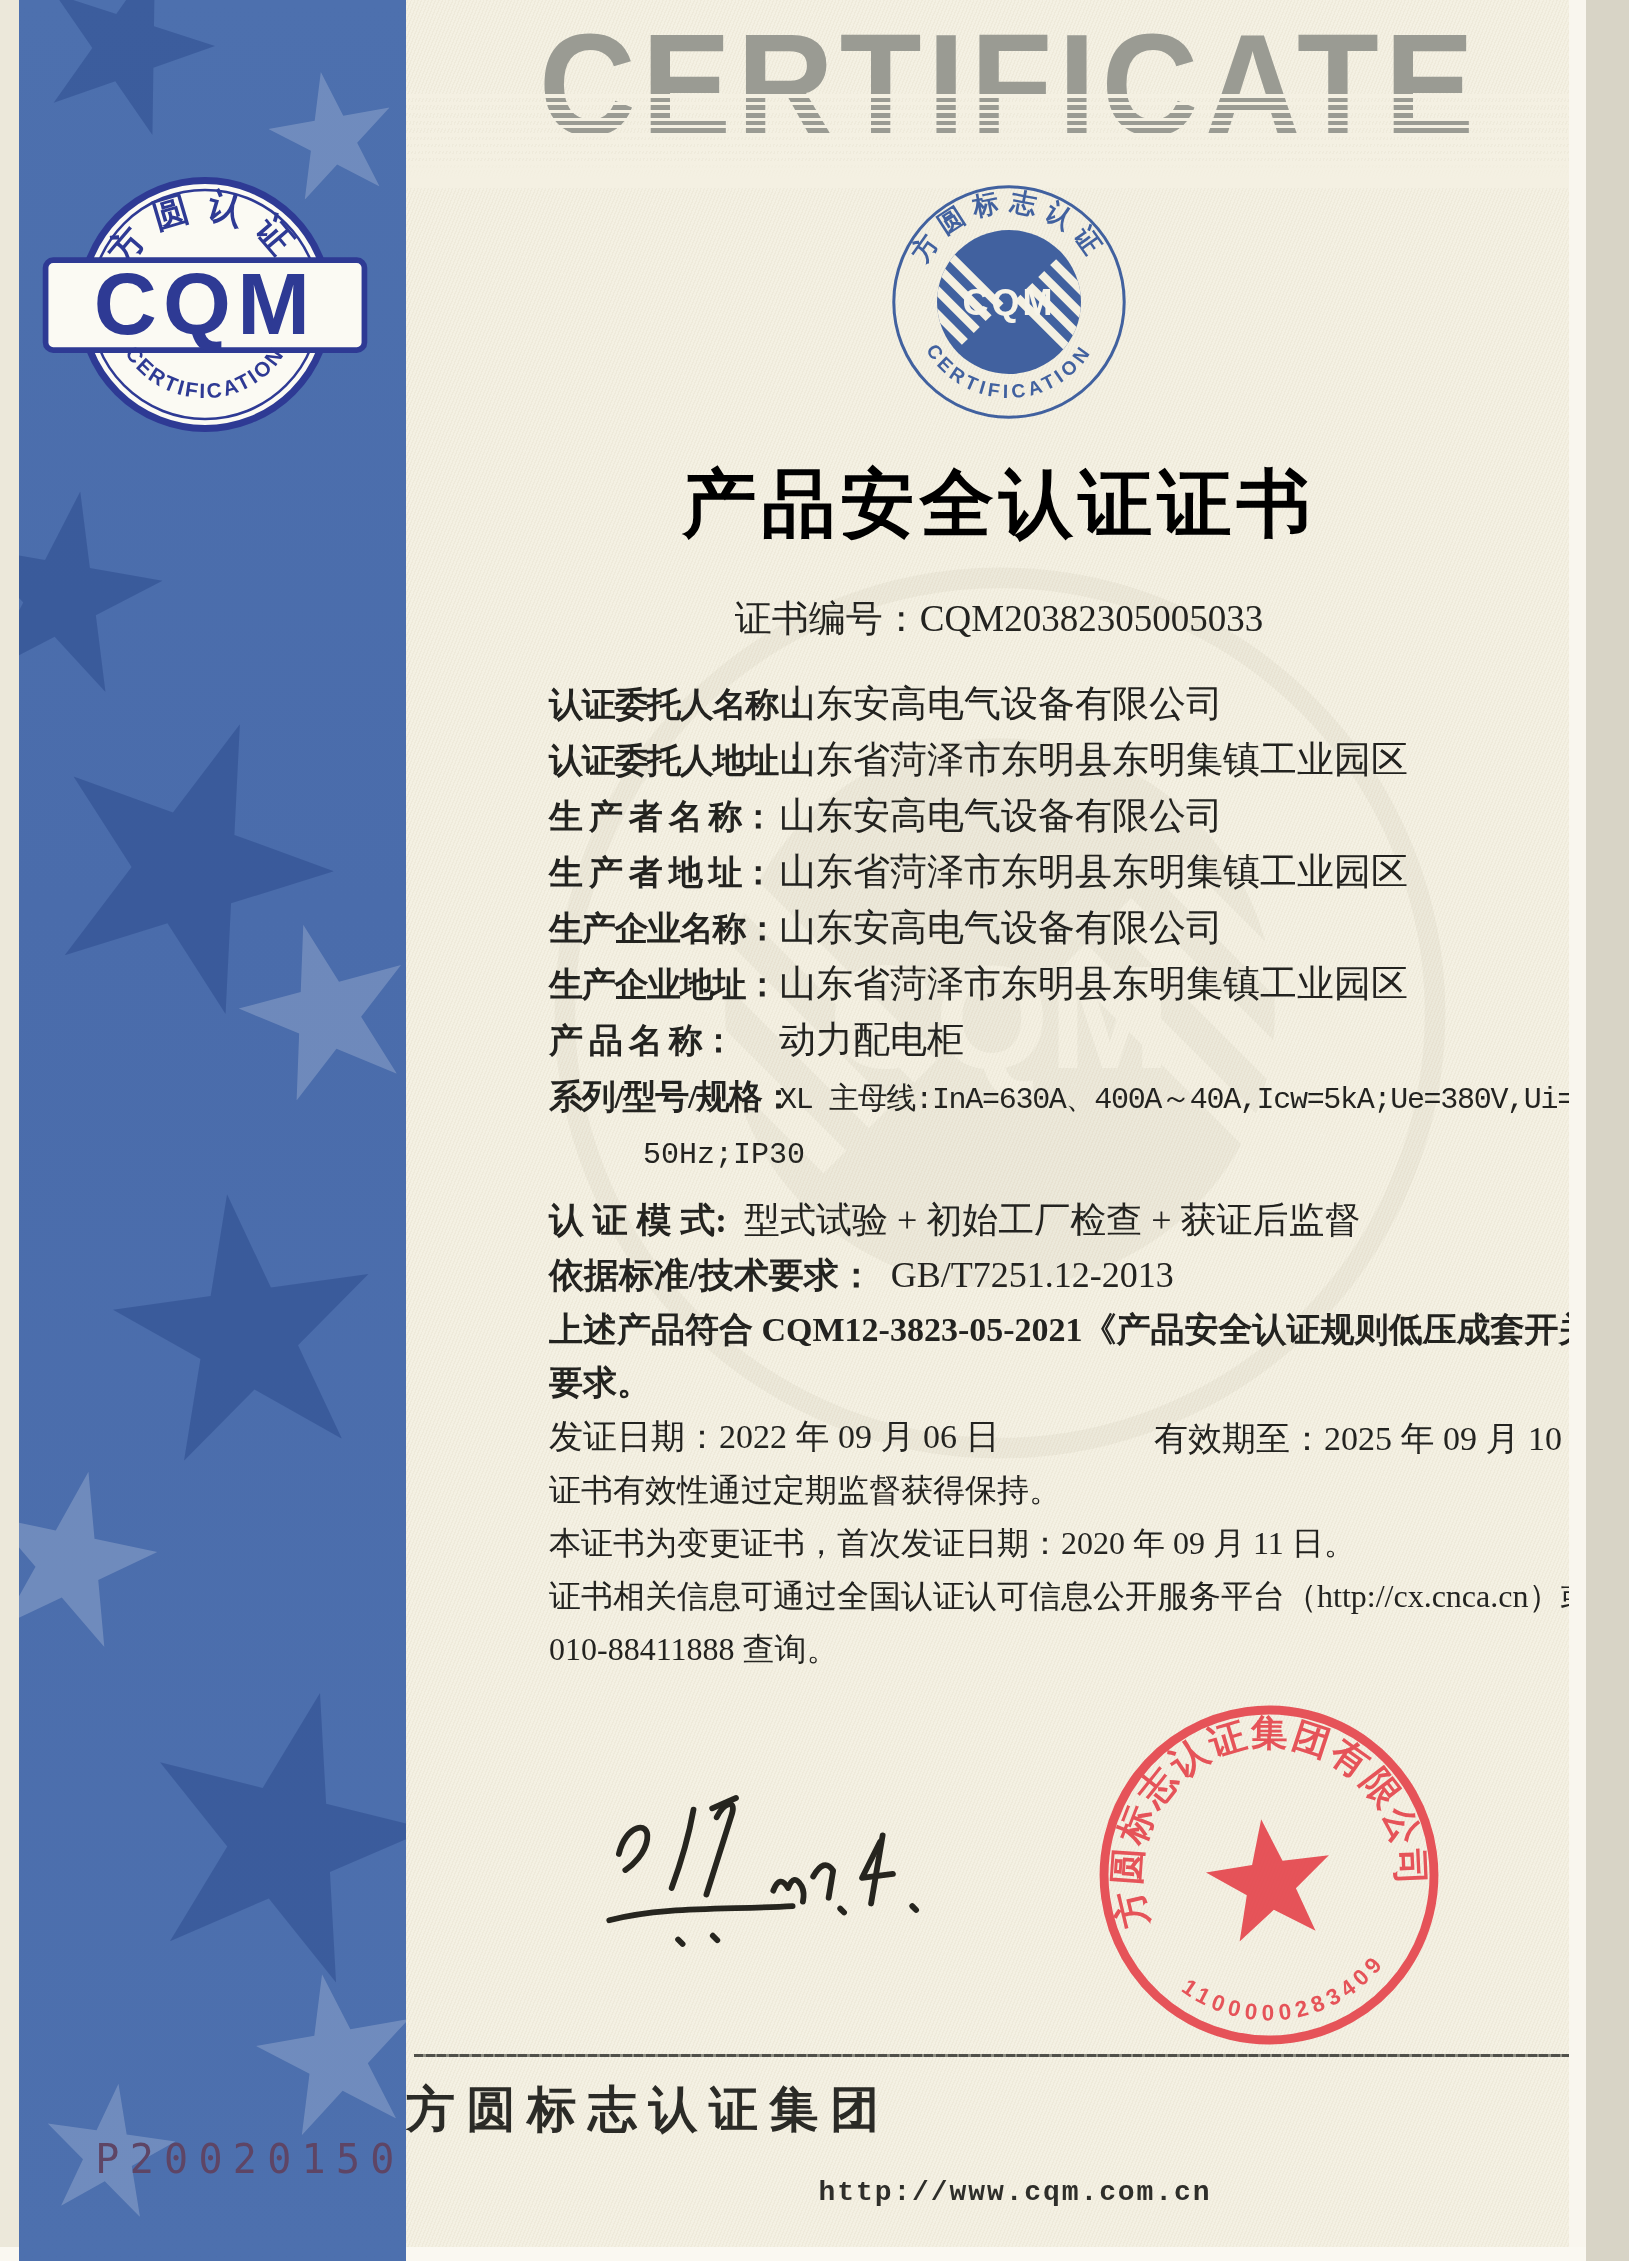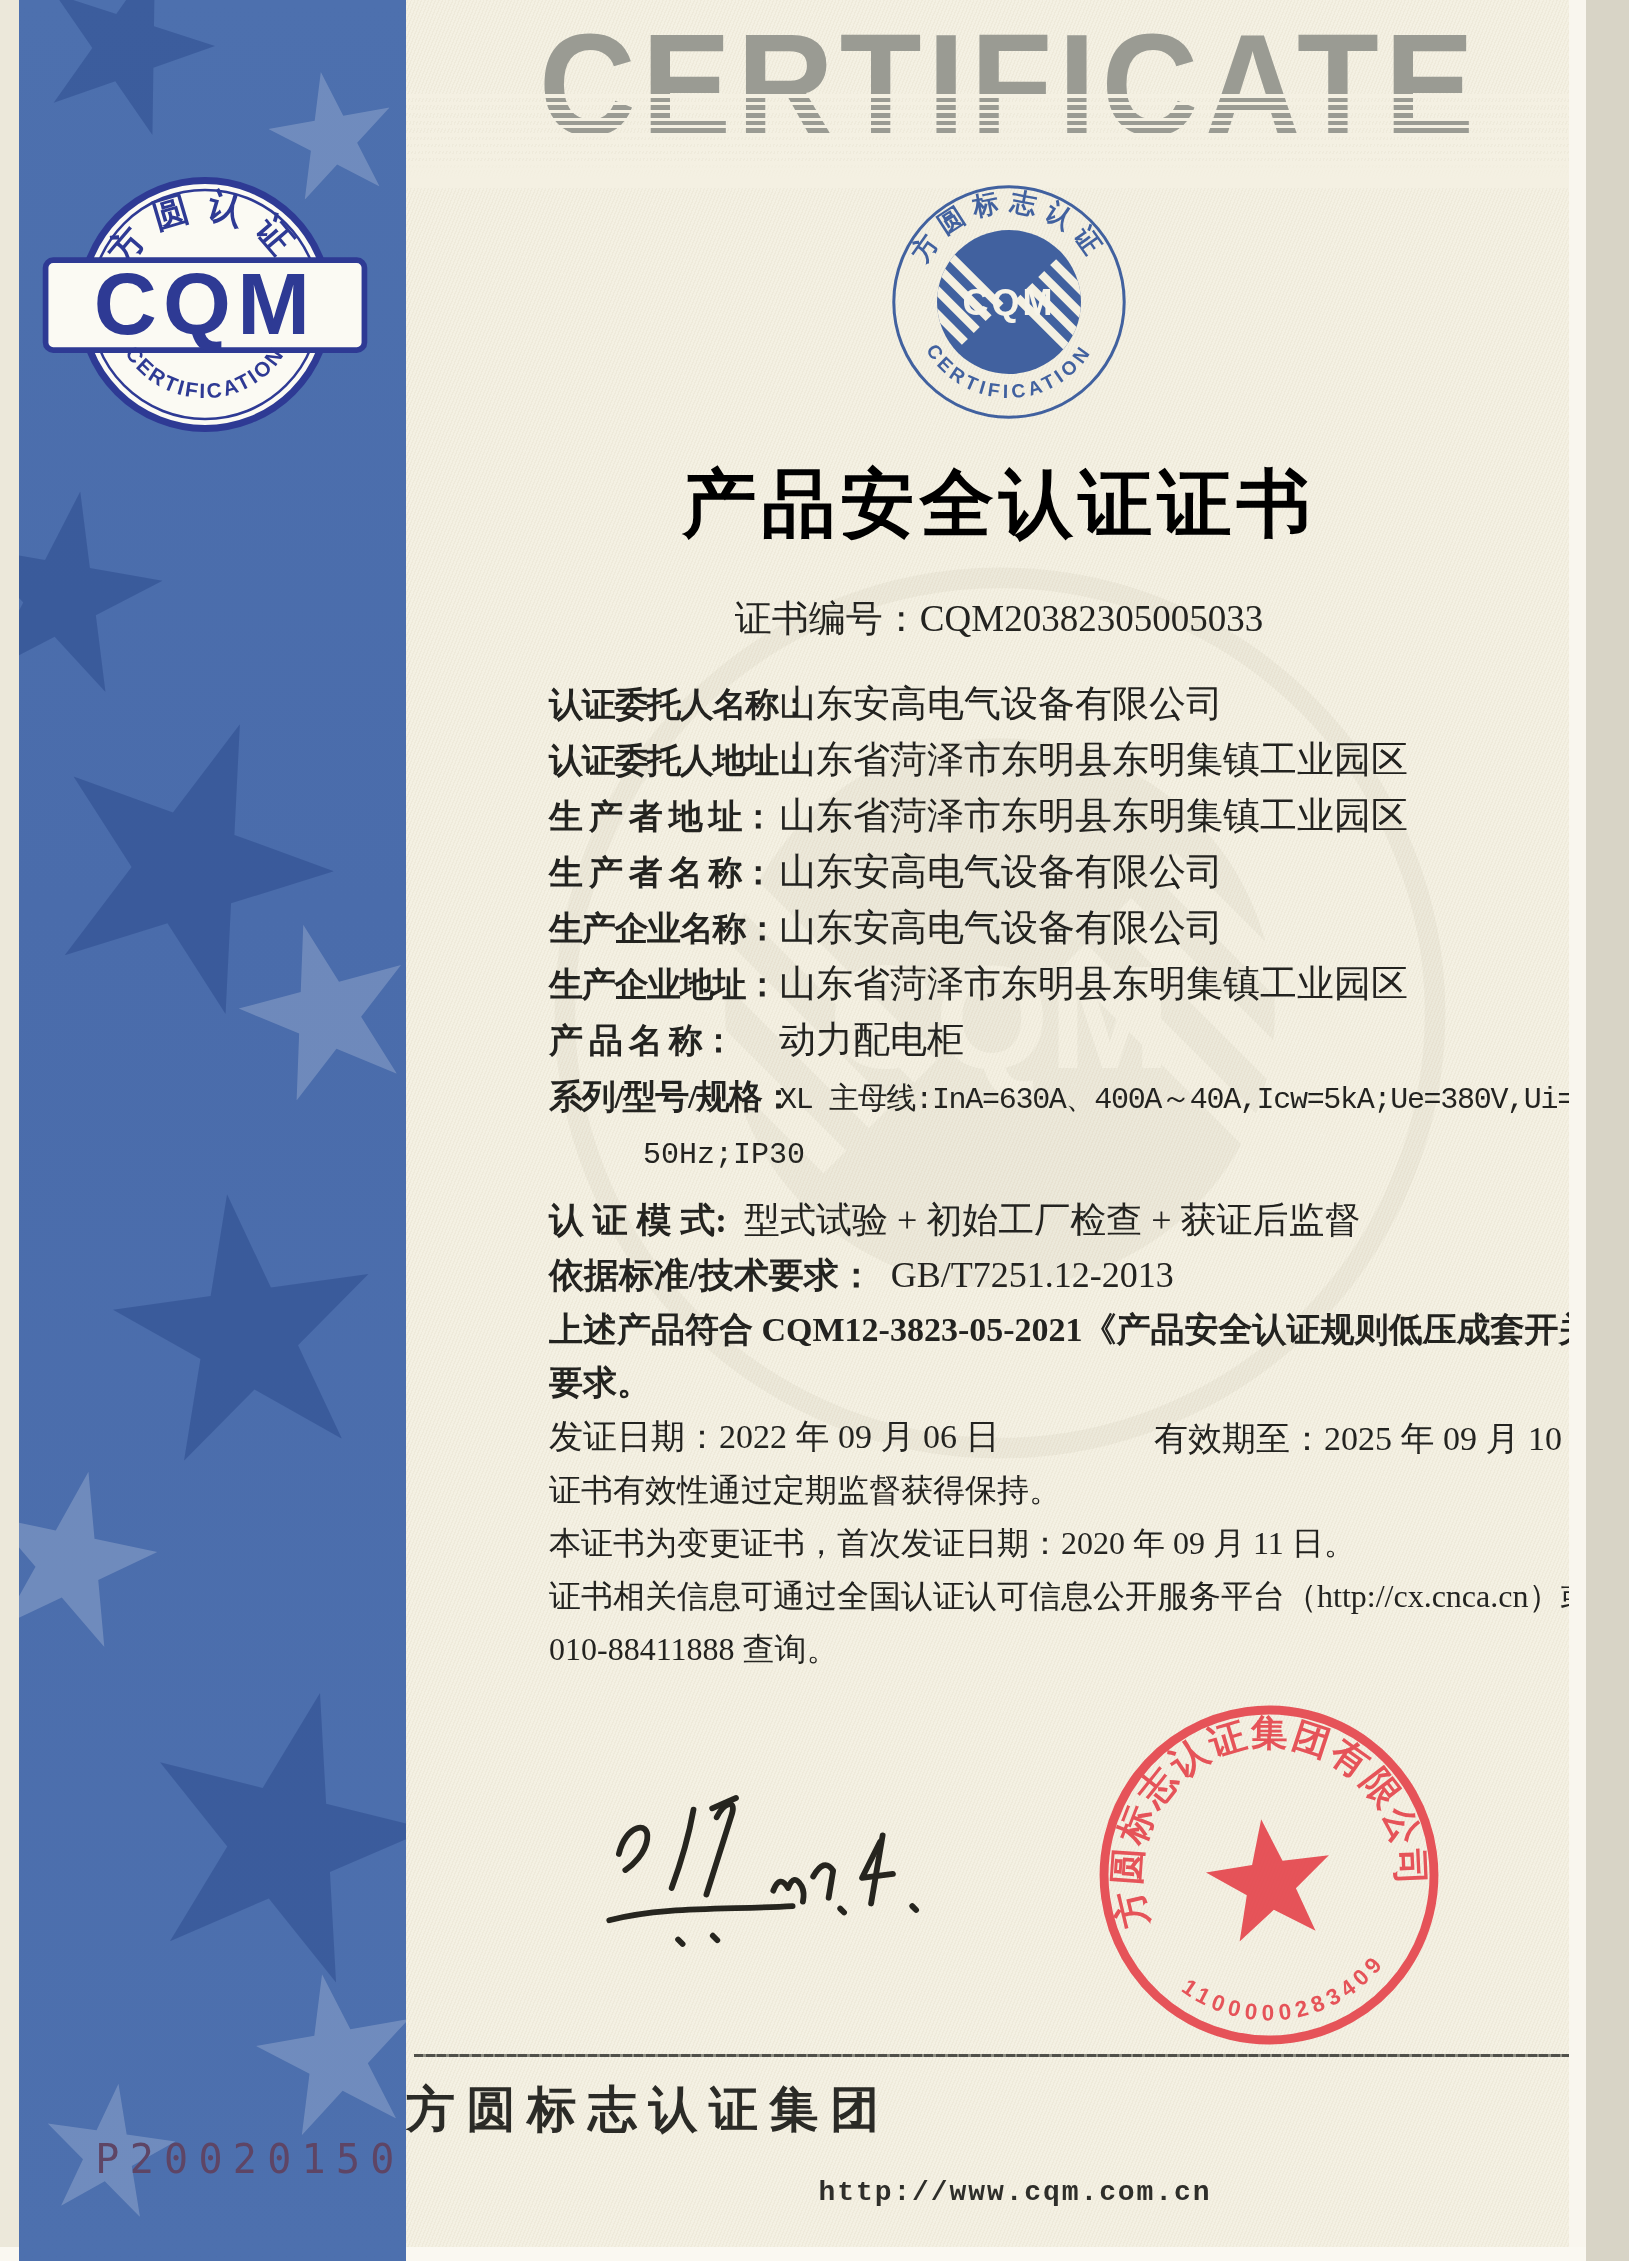--- a/index.html
+++ b/index.html
@@ -170,22 +170,22 @@
   </svg>
 
   <div class="doc-title">产品安全认证证书</div>
   <div class="cert-no">
     <span>证书编号：</span><span>CQM20382305005033</span>
   </div>
 
   <div class="fields">
     <div class="f-row"><span class="f-label">认证委托人名称：</span><span class="f-value">山东安高电气设备有限公司</span></div>
     <div class="f-row"><span class="f-label">认证委托人地址：</span><span class="f-value">山东省菏泽市东明县东明集镇工业园区</span></div>
+    <div class="f-row"><span class="f-label">生 产 者 名 称：</span><span class="f-value">山东安高电气设备有限公司</span></div>
     <div class="f-row"><span class="f-label">生 产 者 地 址：</span><span class="f-value">山东省菏泽市东明县东明集镇工业园区</span></div>
-    <div class="f-row"><span class="f-label">生 产 者 名 称：</span><span class="f-value">山东安高电气设备有限公司</span></div>
     <div class="f-row"><span class="f-label">生产企业名称：</span><span class="f-value">山东安高电气设备有限公司</span></div>
     <div class="f-row"><span class="f-label">生产企业地址：</span><span class="f-value">山东省菏泽市东明县东明集镇工业园区</span></div>
     <div class="f-row"><span class="f-label">产 品 名 称：</span><span class="f-value">动力配电柜</span></div>
     <div class="f-row"><span class="f-label">系列/型号/规格：</span><span class="f-value mono">XL 主母线:InA=630A、400A～40A,Icw=5kA;Ue=380V,Ui=500V;</span></div>
     <div class="f-cont">50Hz;IP30</div>
 
     <div class="m-row first"><span class="m-label">认 证 模 式:</span><span>型式试验 + 初始工厂检查 + 获证后监督</span></div>
     <div class="m-row"><span class="m-label">依据标准/技术要求：</span><span class="seriftext">GB/T7251.12-2013</span></div>
 
     <div class="stmt">上述产品符合 CQM12-3823-05-2021《产品安全认证规则低压成套开关设备和控制设备》的</div>

